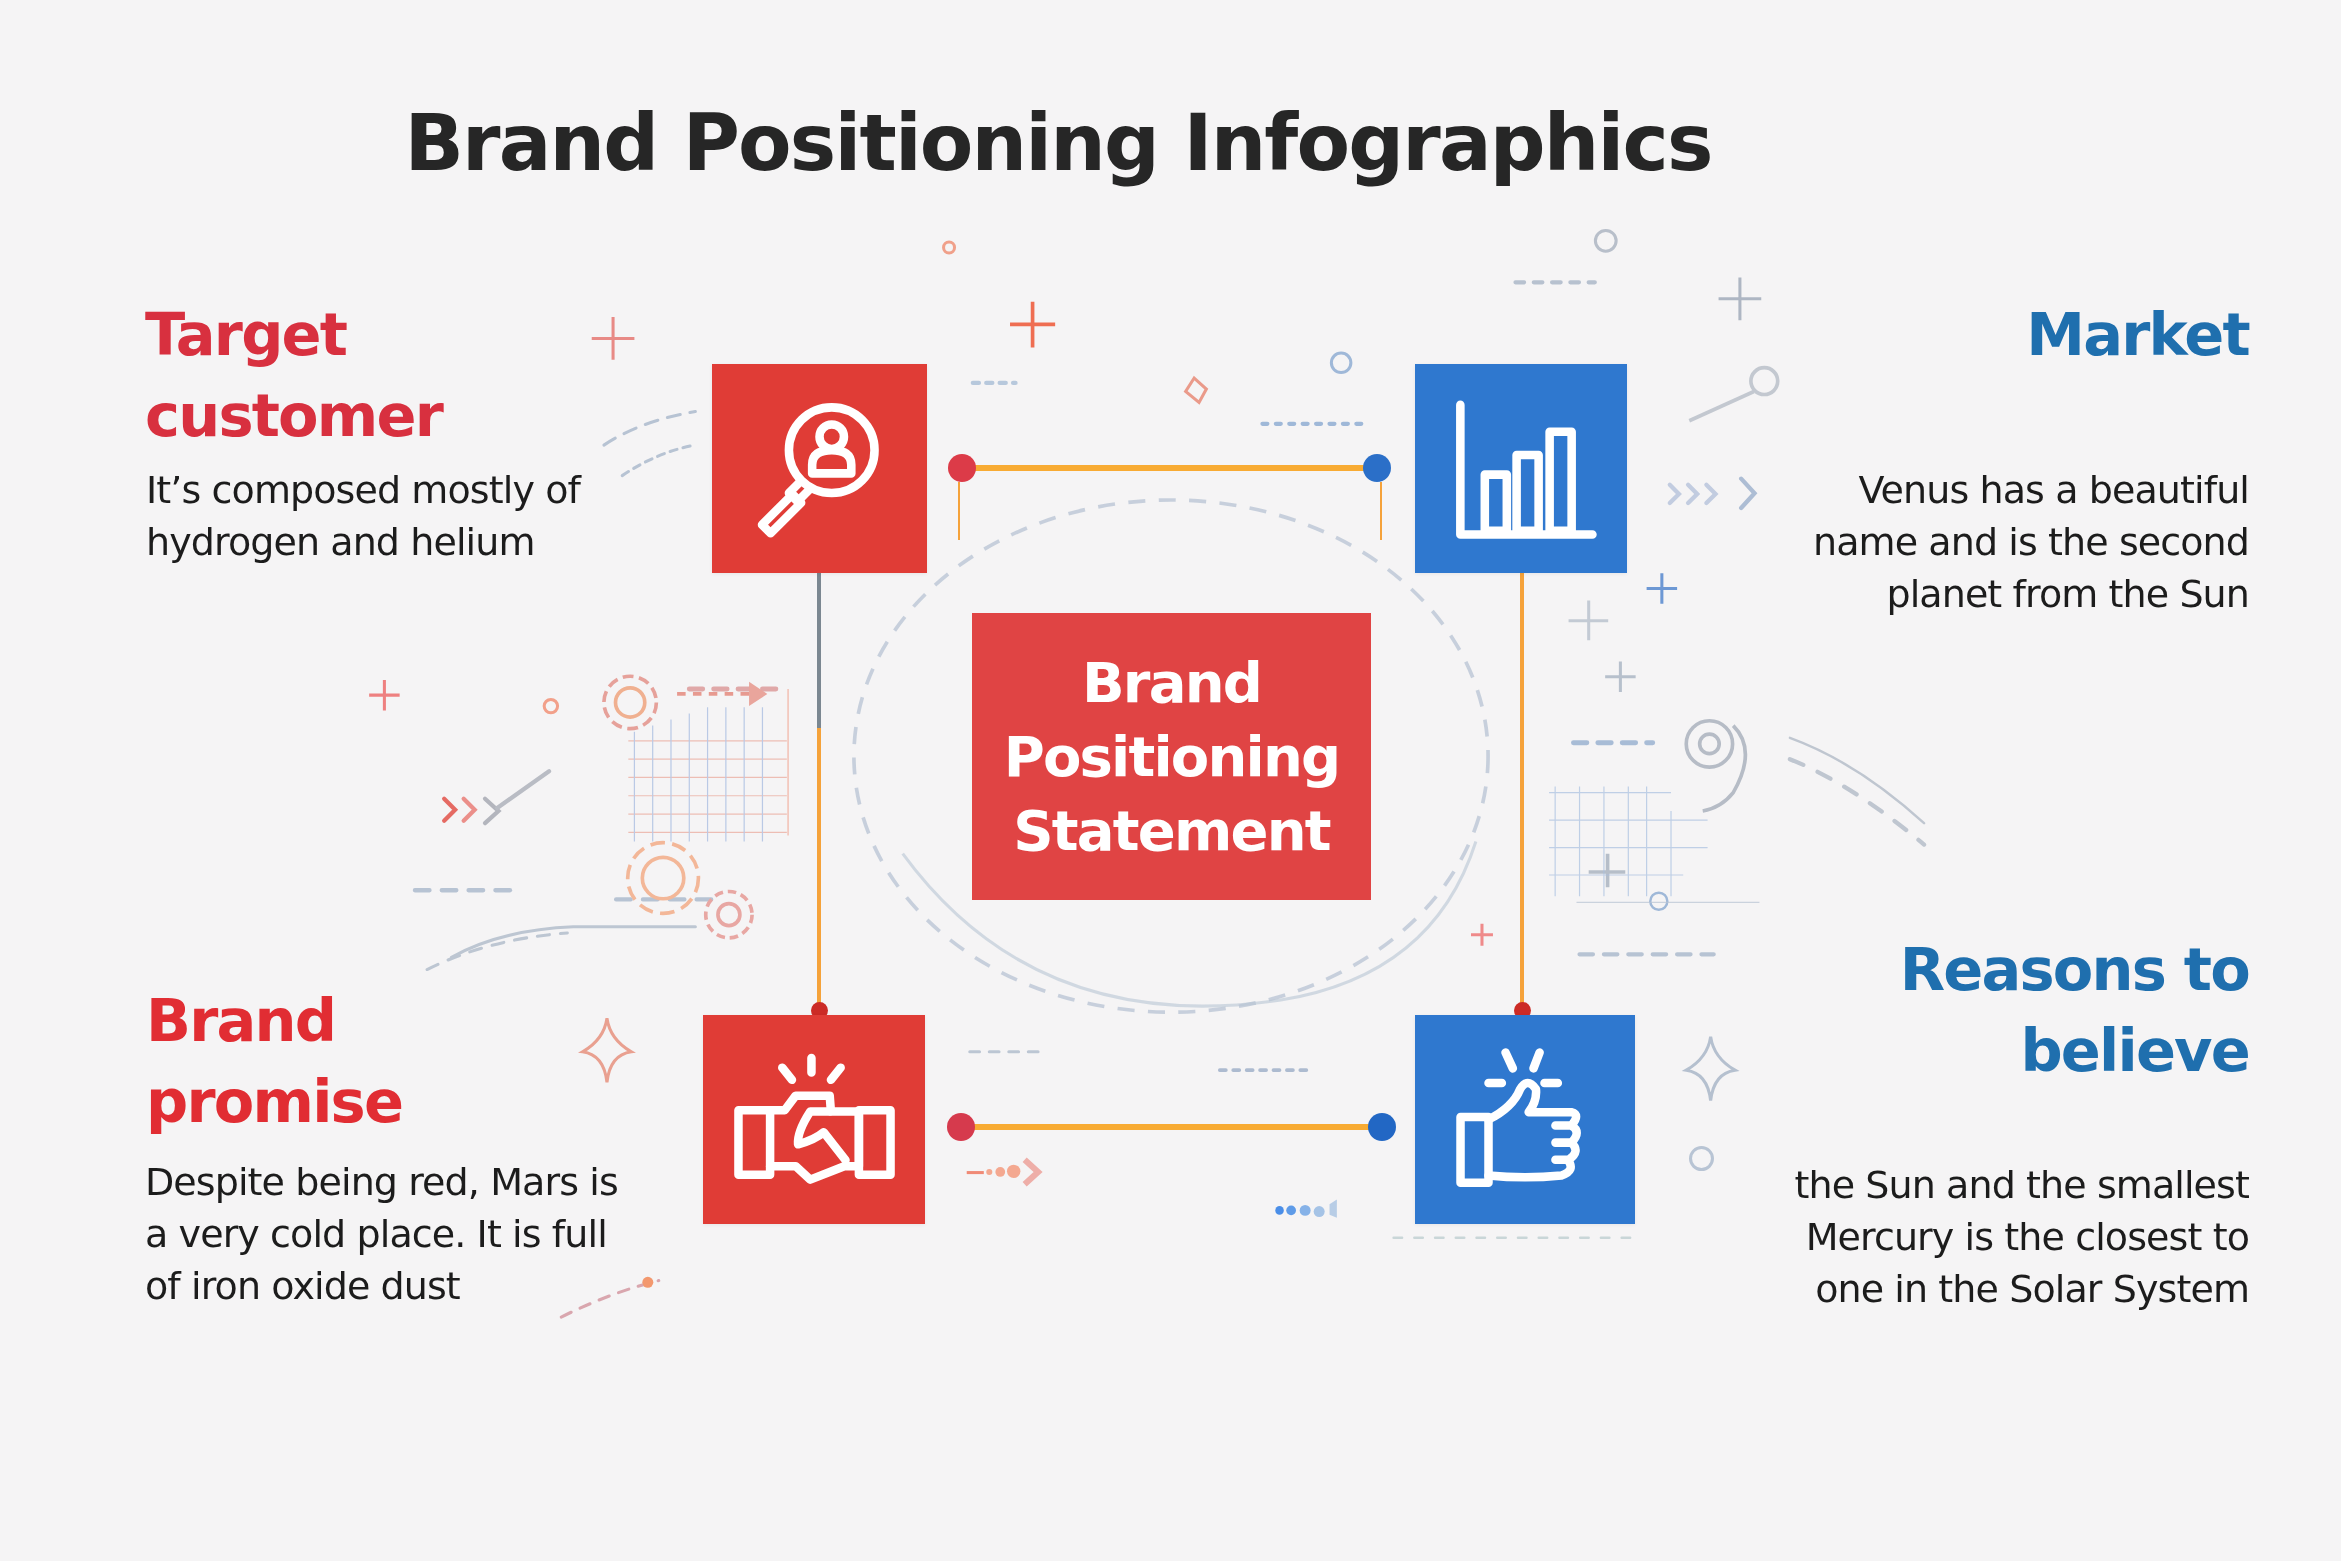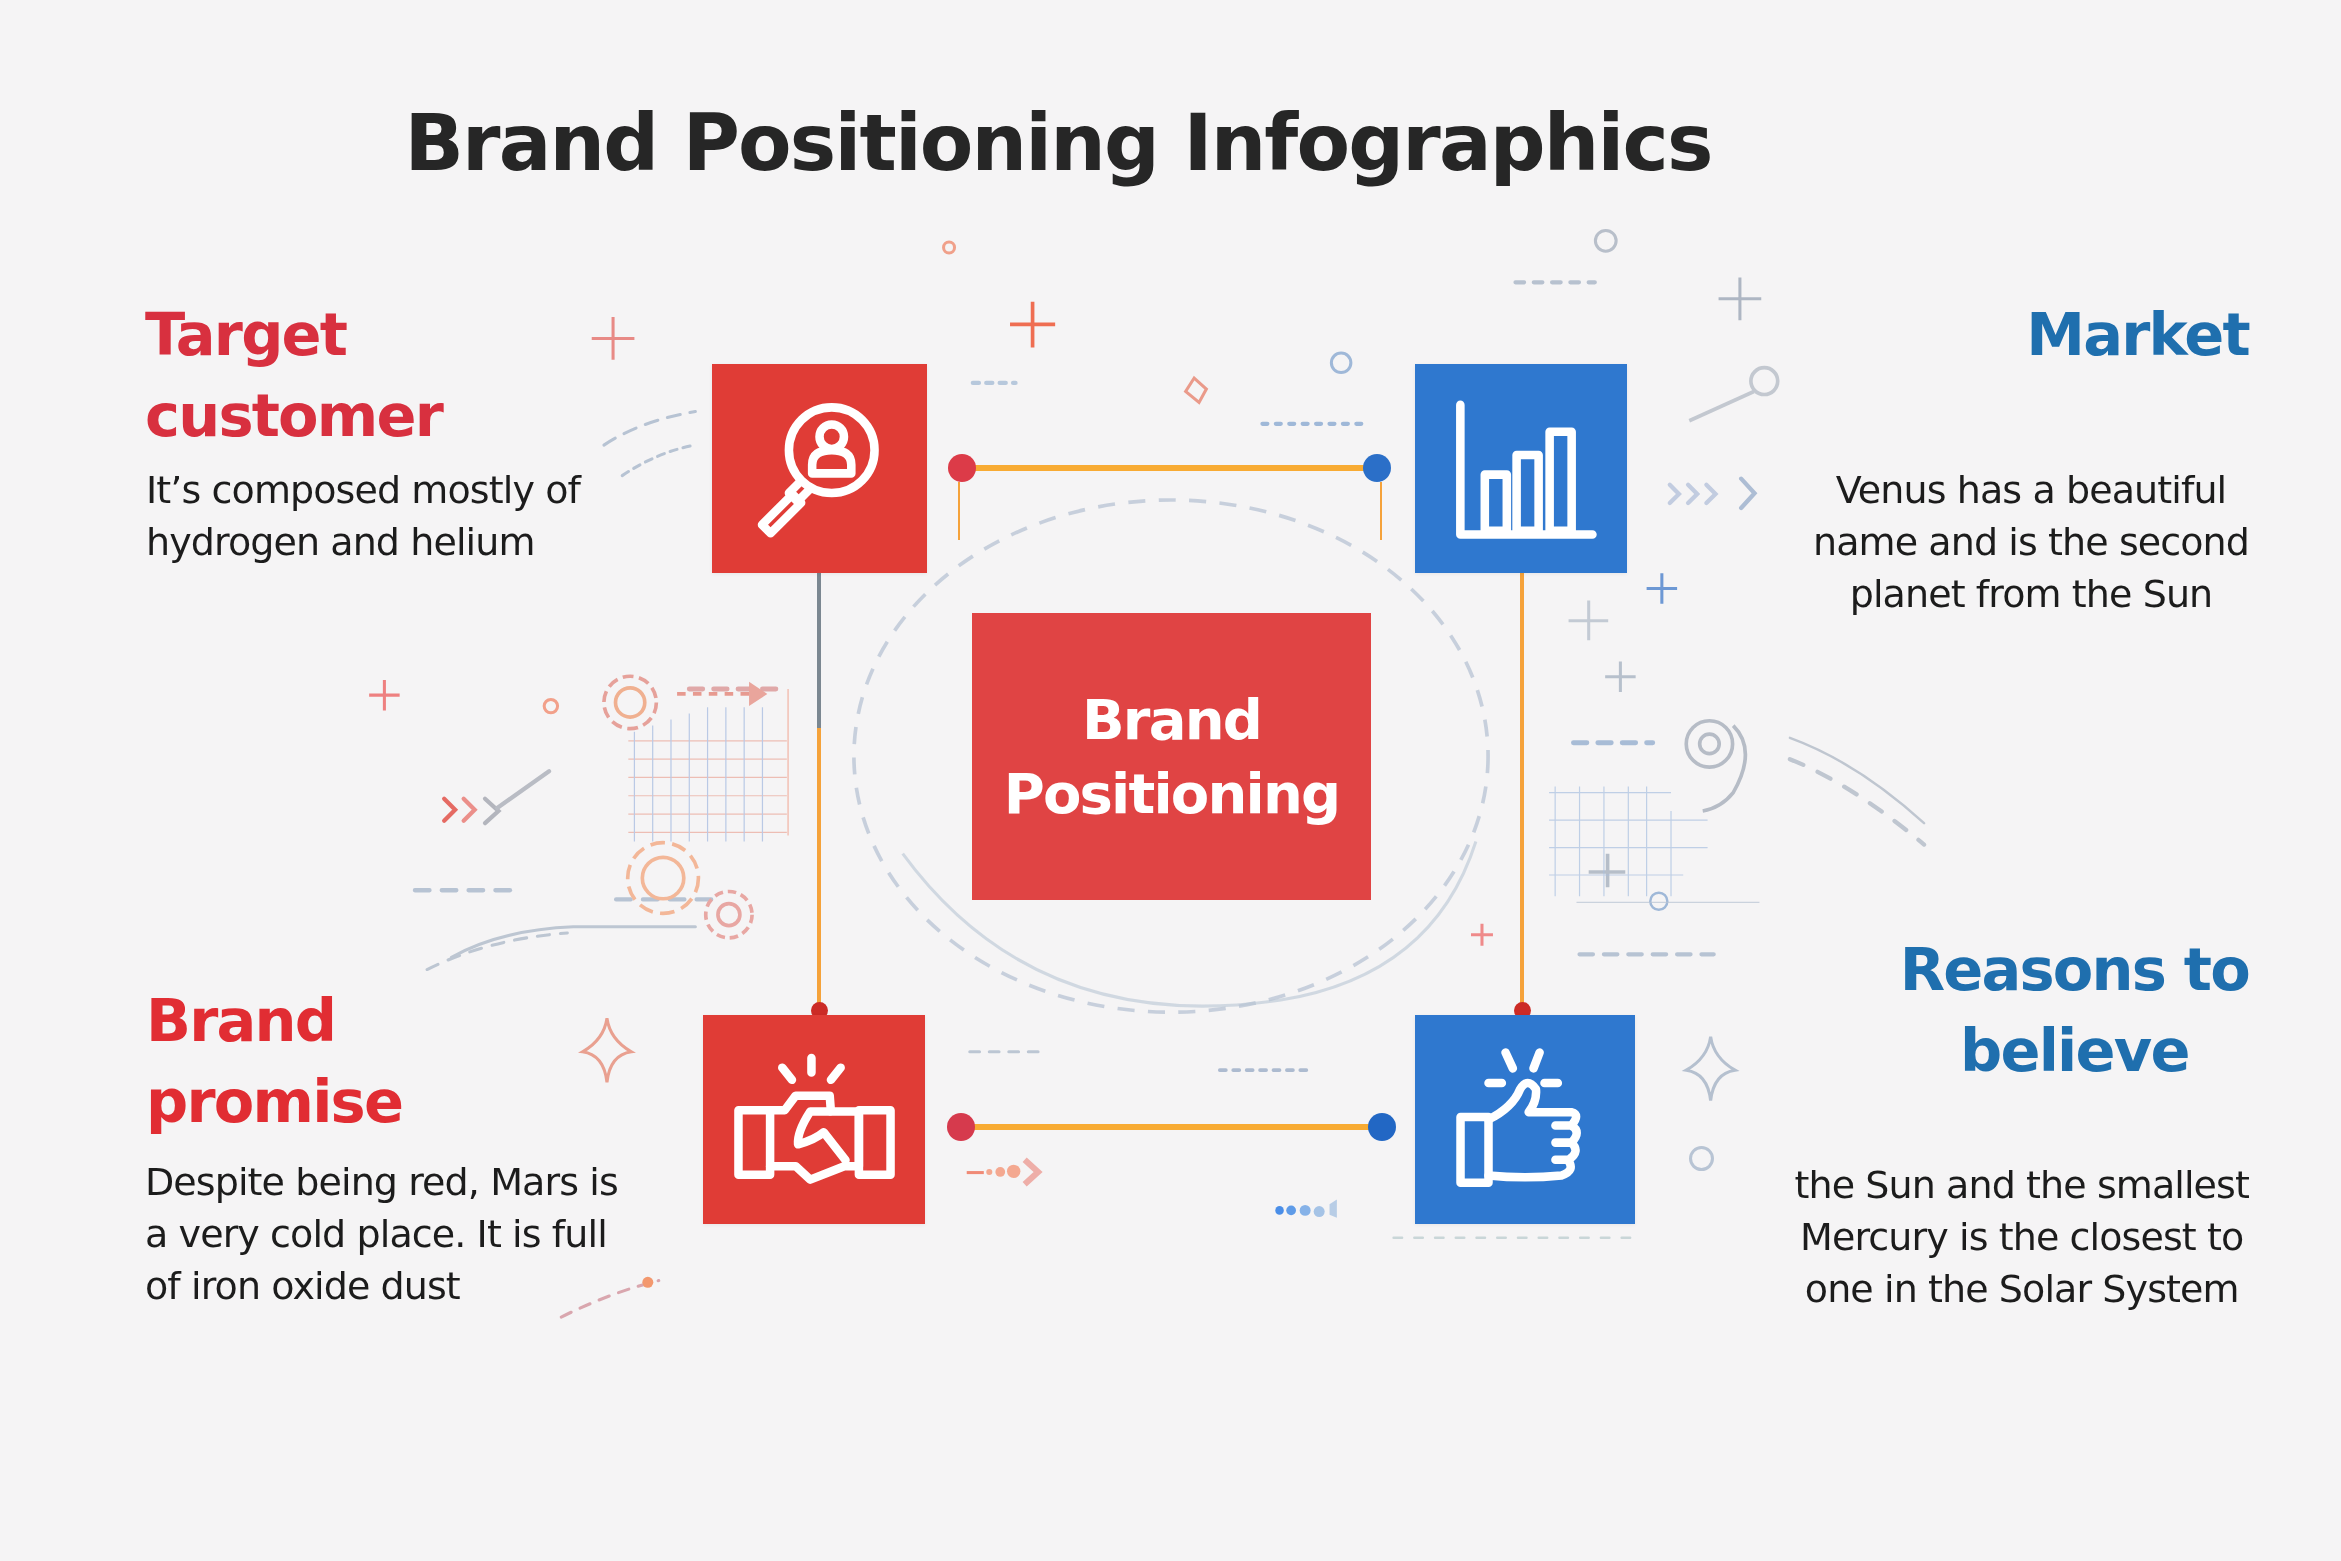--- a/index.html
+++ b/index.html
@@ -19,21 +19,21 @@
     letter-spacing: -1.8px;
     margin-top: 21px;
   }
   .heading.red { color: #d8303f; }
   .heading.red2 { color: #e12d33; }
   .heading.blue { color: #1f6fae; }
   .body {
     position: absolute; font-size: 38px; line-height: 52px; color: #1c1c1c;
     letter-spacing: -0.9px;
   }
-  .right { text-align: center; }
+  .right { text-align: right; }
   .tile {
     position: absolute; display: flex; align-items: center; justify-content: center;
     box-shadow: 0 1.2px 3.7px rgba(0,0,0,0.06);
   }
   .tile.red { background: #e03c36; }
   .tile.blue { background: #2f78cf; }
   .center-box {
     position: absolute; left: 972px; top: 613px; width: 399px; height: 287px;
     background: #e04444; display: flex; align-items: center; justify-content: center;
     text-align: center;
@@ -180,20 +180,21 @@
 <div class="dot" style="left:1363px; top:454px; background:#2b6fc8;"></div>
 <div class="dot" style="left:947px; top:1113px; background:#d63a4d;"></div>
 <div class="dot" style="left:1368px; top:1113px; background:#2267c4;"></div>
 <div class="dot" style="left:811px; top:1002px; width:17px; height:17px; background:#cc2b26;"></div>
 <div class="dot" style="left:1514px; top:1002px; width:17px; height:17px; background:#cc2b26;"></div>
 
 <div class="center-box">
   <div class="center-text">
     <div>Brand</div>
     <div>Positioning</div>
+    <div>Statement</div>
   </div>
 </div>
 
 <div class="tile red" style="left:712px; top:364px; width:215px; height:209px;">
   <svg width="159" height="159" viewBox="0 0 260 260" fill="none" stroke="#ffffff" stroke-width="14" stroke-linejoin="round">
     <circle cx="150" cy="100" r="70"></circle>
     <circle cx="150" cy="78" r="20"></circle>
     <path d="M118 138 v-14 q0 -24 32 -24 q32 0 32 24 v14 z"></path>
     <path d="M100 150 l-20 20 14 14 20 -20"></path>
     <path d="M86 172 L36 222 L50 236 L100 186 z"></path>

